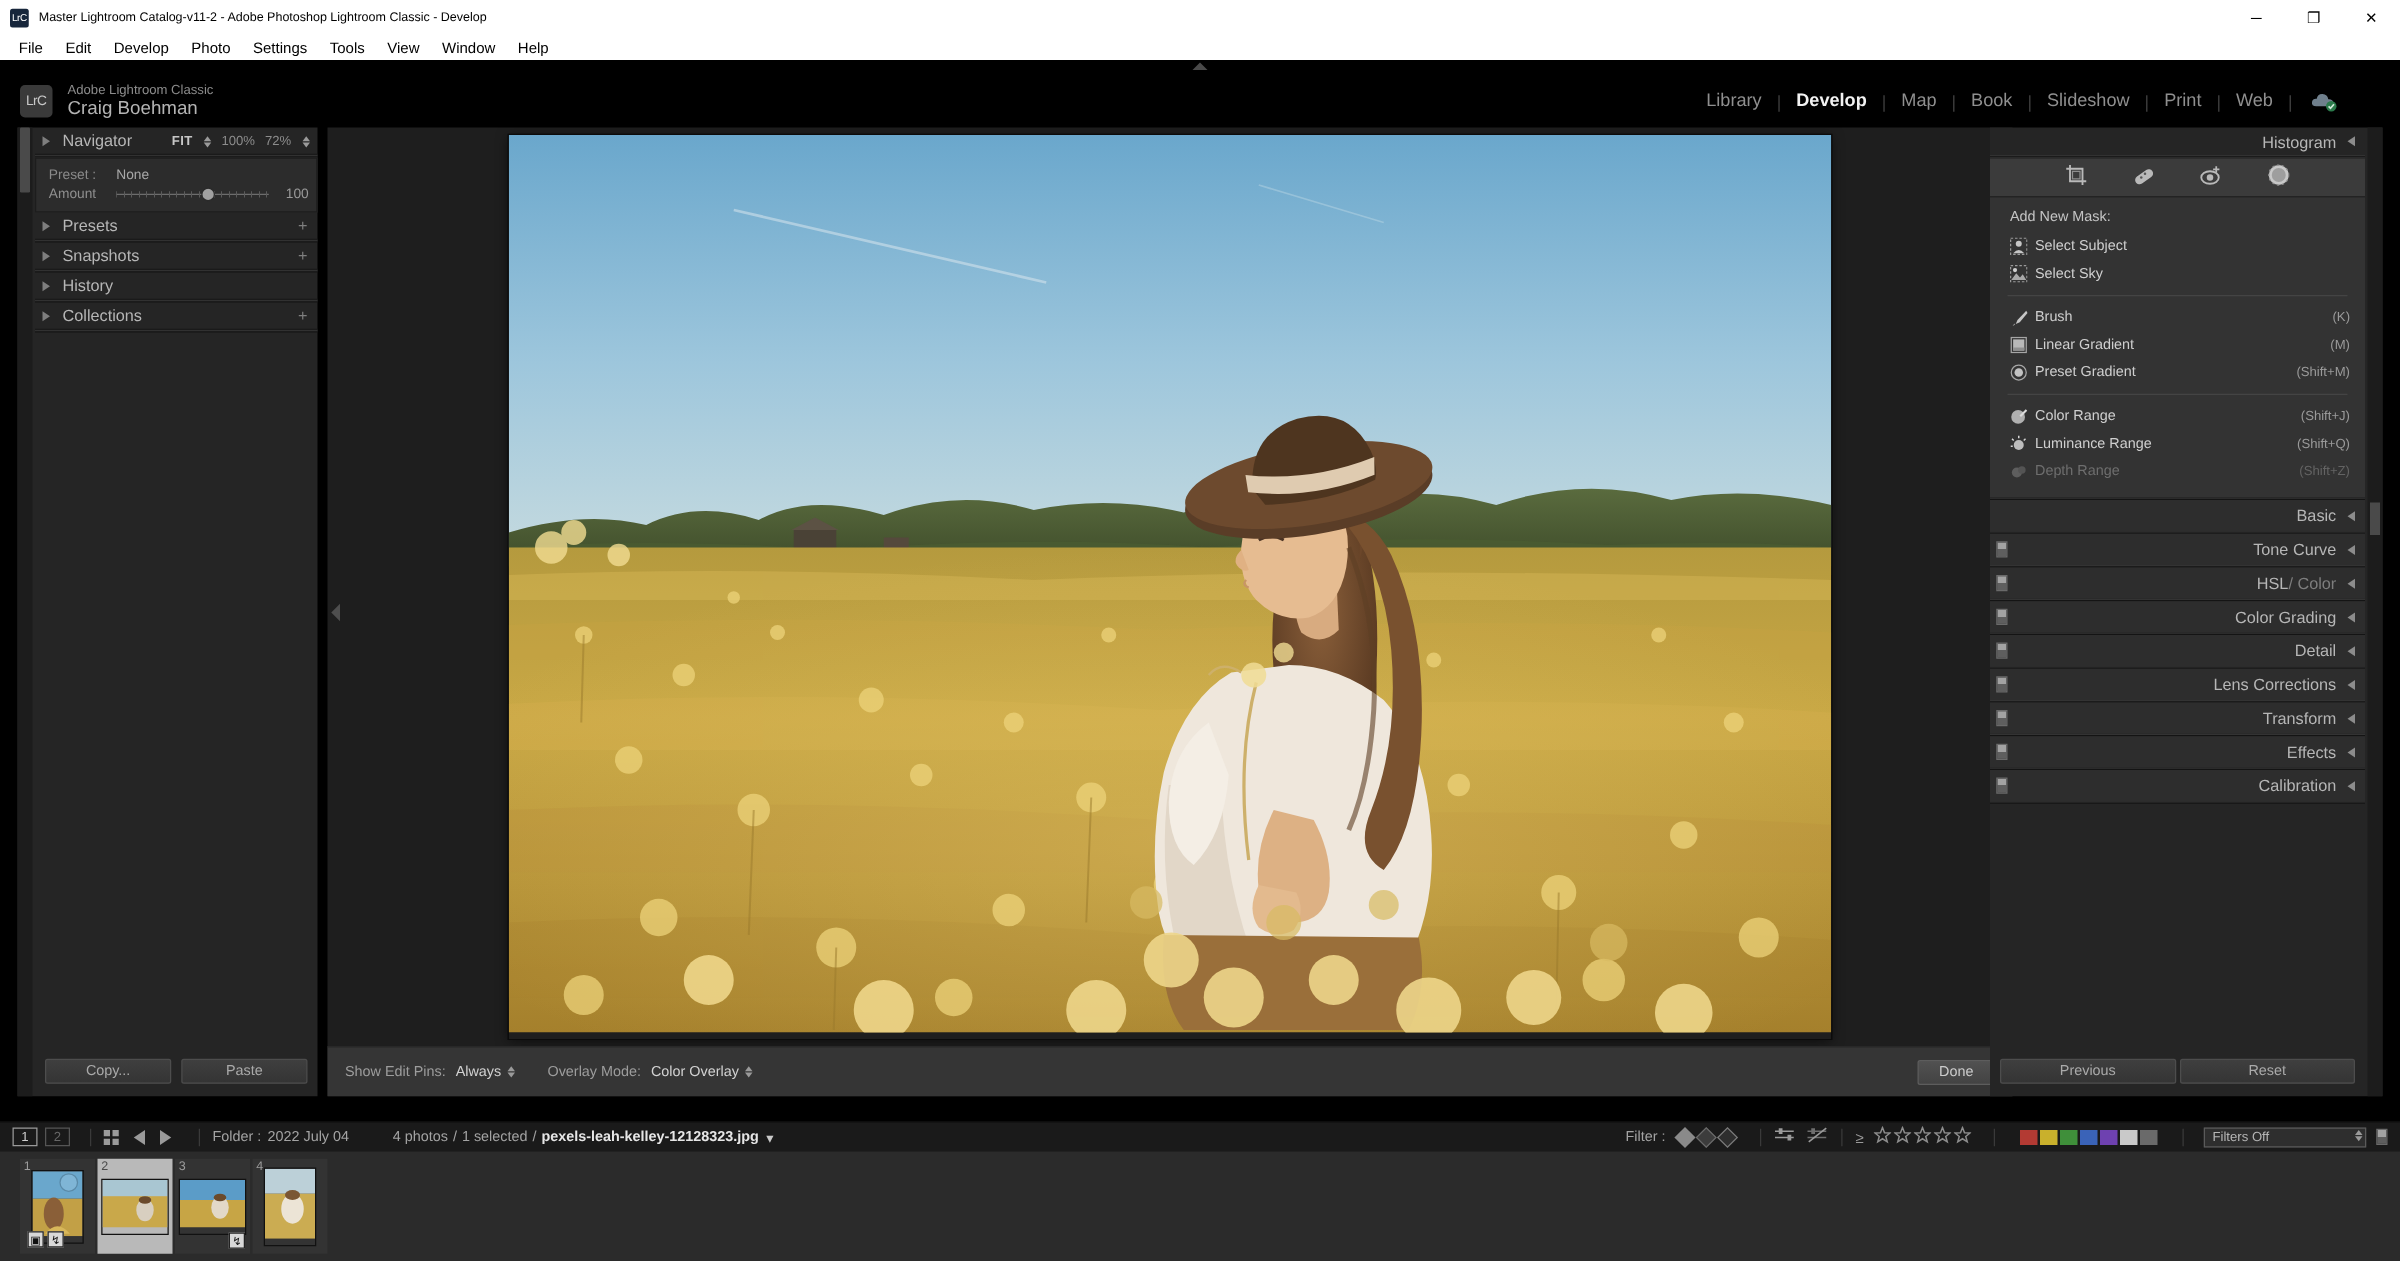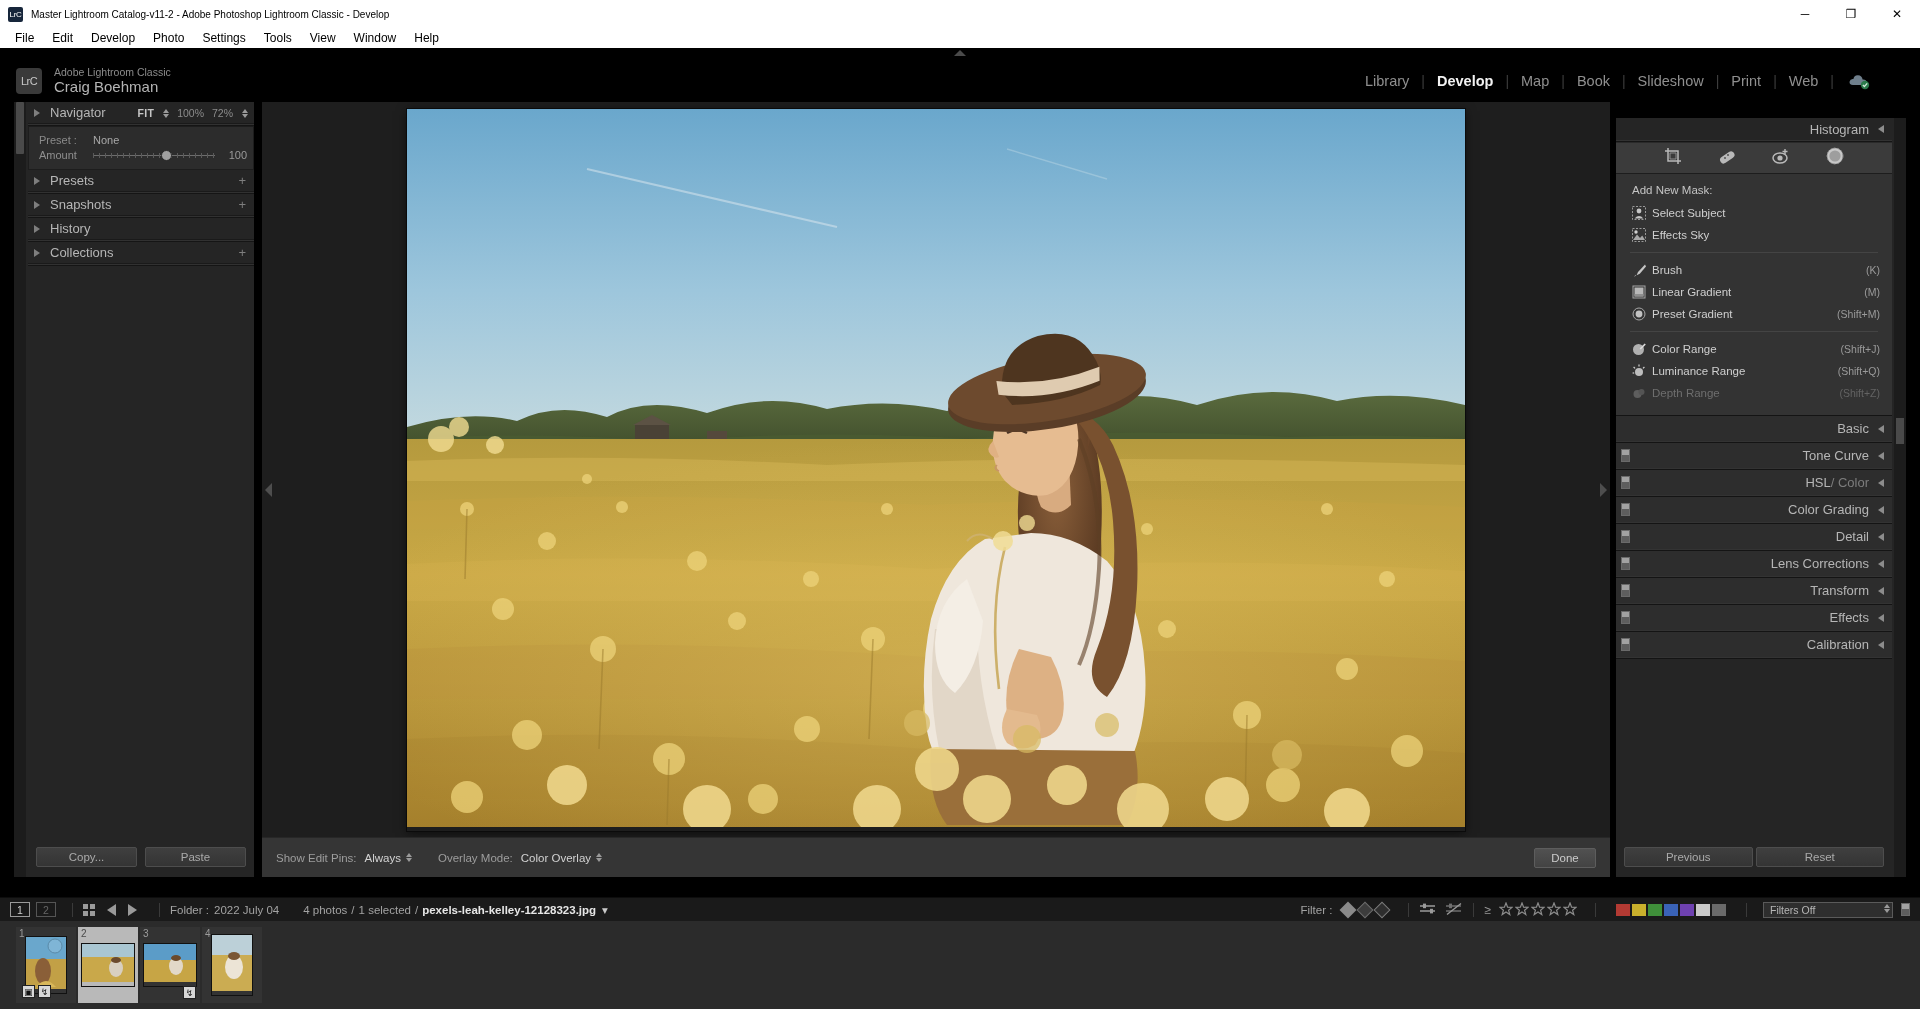--- a/index.html
+++ b/index.html
@@ -162,21 +162,21 @@
   .ts-group { display:flex; align-items:center; margin-right:26px; }
   .done-btn {
     margin-left:auto; width:62px; height:20px; background:#4a4a4a;
     border:1px solid #5d5d5d; border-radius:2px; color:#ccc; font-size:11.5px;
     display:flex;align-items:center;justify-content:center;
     background-image:linear-gradient(#515151,#434343);
   }
 
   
   .rightpanel {
-    position:absolute; right:14px; top:16px; width:290px; bottom:0; background:#252525;
+    position:absolute; right:14px; top:0; width:314px; bottom:0; background:#252525;
   }
   .rp-scrollbar {
     position:absolute; right:0; top:0; width:12px; bottom:0; background:#1c1c1c;
   }
   .rp-scrollbar .thumb {
     position:absolute; left:2px; top:300px; width:8px; height:26px; background:#4a4a4a;
   }
   .rp-inner { position:absolute; left:0; right:14px; top:0; bottom:0; }
 
   .rhead {
@@ -669,21 +669,21 @@
           </div>
 
           <div class="mask-item">
             <span class="ico">
               <svg width="14" height="14" viewBox="0 0 14 14">
                   <rect x="0.5" y="0.5" width="13" height="13" fill="none" stroke="#9a9a9a" stroke-dasharray="2 1.5"></rect>
                   <circle cx="4" cy="4" r="1.7" fill="#cfcfcf"></circle>
                   <path d="M1 12 L5 6.5 L8 10 L10.2 7.4 L13 12 Z" fill="#a8a8a8"></path>
                 </svg>
             </span>
-            <span>Effects Sky</span>
+            <span>Select Sky</span>
             <span class="key"></span>
           </div>
 
           <div class="mask-div"></div>
 
           <div class="mask-item">
             <span class="ico">
               <svg width="15" height="15" viewBox="0 0 15 15">
                   <path d="M13 1.5 L6 9 L4.6 12.2 L7.8 10.8 L14 3.4 Z" fill="#c6c6c6"></path>
                   <path d="M4.2 12.6 L2 14 L3.4 11.8 Z" fill="#9a9a9a"></path>
@@ -839,21 +839,21 @@
         <i></i>
         <i></i>
         <i></i>
         <i></i>
       </div>
     <div class="arrow-l"></div>
     <div class="arrow-r"></div>
     <div class="fb-sep"></div>
     <span>Folder :</span>
     <span style="margin-left:5px">2022 July 04</span>
-    <span style="margin-left:24px">4 photos</span>
+    <span style="margin-left:35px">4 photos</span>
     <span style="margin:0 4px">/</span>
     <span>1 selected</span>
     <span style="margin:0 4px">/</span>
     <span class="fb-filename">pexels-leah-kelley-12128323.jpg</span>
     <span style="margin-left:6px;color:#c9c9c9">▾</span>
 
     <div class="fb-right">
       <span>Filter :</span>
       <span class="flagset">
         <span class="flag" style="background:#8a8a8a"></span>

